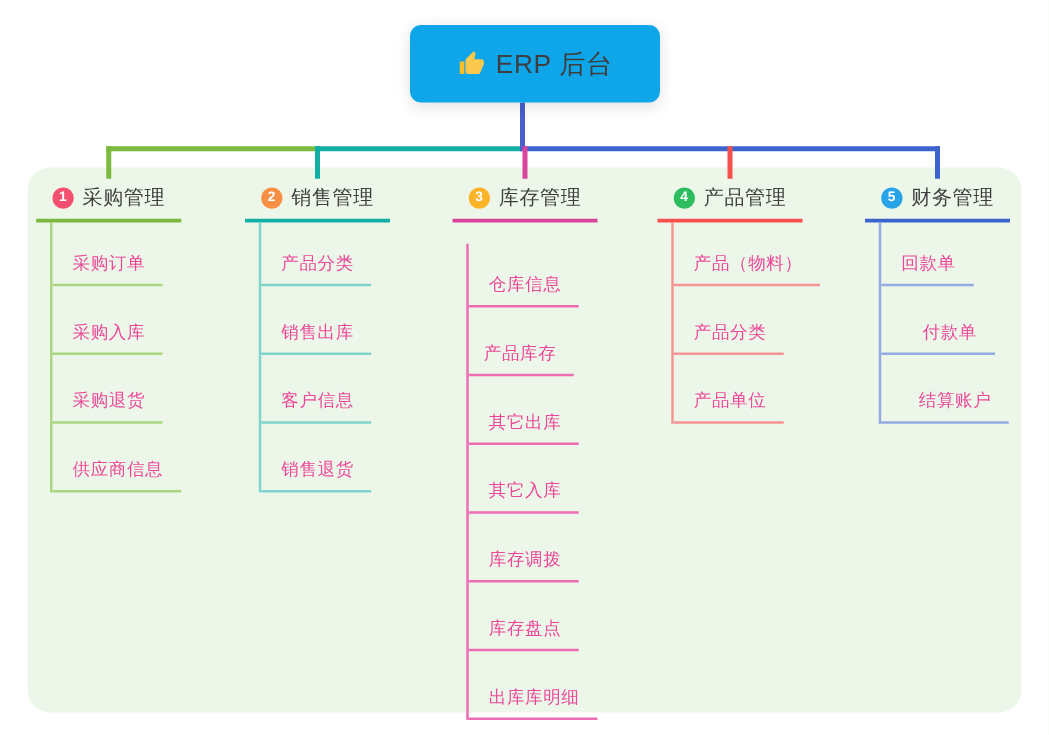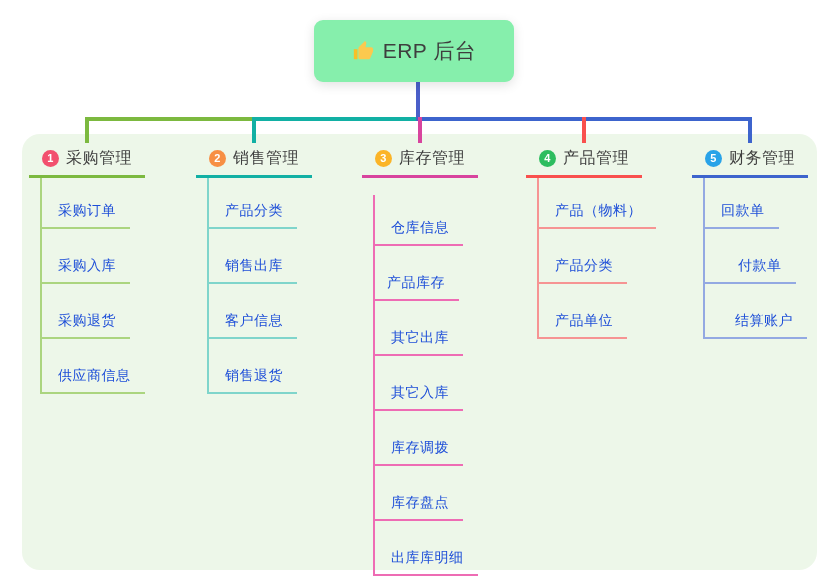--- a/index.html
+++ b/index.html
@@ -5,22 +5,22 @@
   html,body{margin:0;padding:0;}
   body{
     width:839px;height:588px;position:relative;background:#ffffff;
     font-family:"Liberation Sans","DejaVu Sans",sans-serif;overflow:hidden;
   }
   #panel{
     position:absolute;left:22px;top:134px;width:795px;height:436px;
     background:#edf7e9;border-radius:18px;
   }
   #root-card{
-    position:absolute;left:314px;top:20px;width:200px;height:62px;
-    background:#86efac;border-radius:9px;
+    position:absolute;left:328px;top:20px;width:200px;height:62px;
+    background:#0ea5e9;border-radius:9px;
     box-shadow:0 3px 12px rgba(0,0,0,.12);
     display:flex;align-items:center;justify-content:center;gap:9px;
     z-index:5;
   }
   #root-card .root-label{
     font-size:21px;color:#3e3e3e;font-weight:500;letter-spacing:.5px;
   }
   .conn{position:absolute;z-index:1;}
   .branch{
     position:absolute;top:148px;z-index:2;
@@ -37,21 +37,21 @@
     display:flex;align-items:center;justify-content:center;
     color:#ffffff;font-size:11px;font-weight:700;line-height:1;
   }
   .children{
     margin-left:11px;border-left:2px solid #ccc;width:fit-content;
   }
   .child{
     box-sizing:border-box;height:55px;display:flex;align-items:flex-end;
     padding:0 14px 7px 16px;border-bottom:2px solid #ccc;
     width:fit-content;white-space:nowrap;
-    font-size:14px;color:#1d4ed8;letter-spacing:.5px;
+    font-size:14px;color:#ec4899;letter-spacing:.5px;
   }
   .child:first-child{height:51px;}
   .thumb-icon{display:block;}
 </style>
 </head>
 <body>
 
 <div id="panel"></div>
 
 <div id="root-card">

